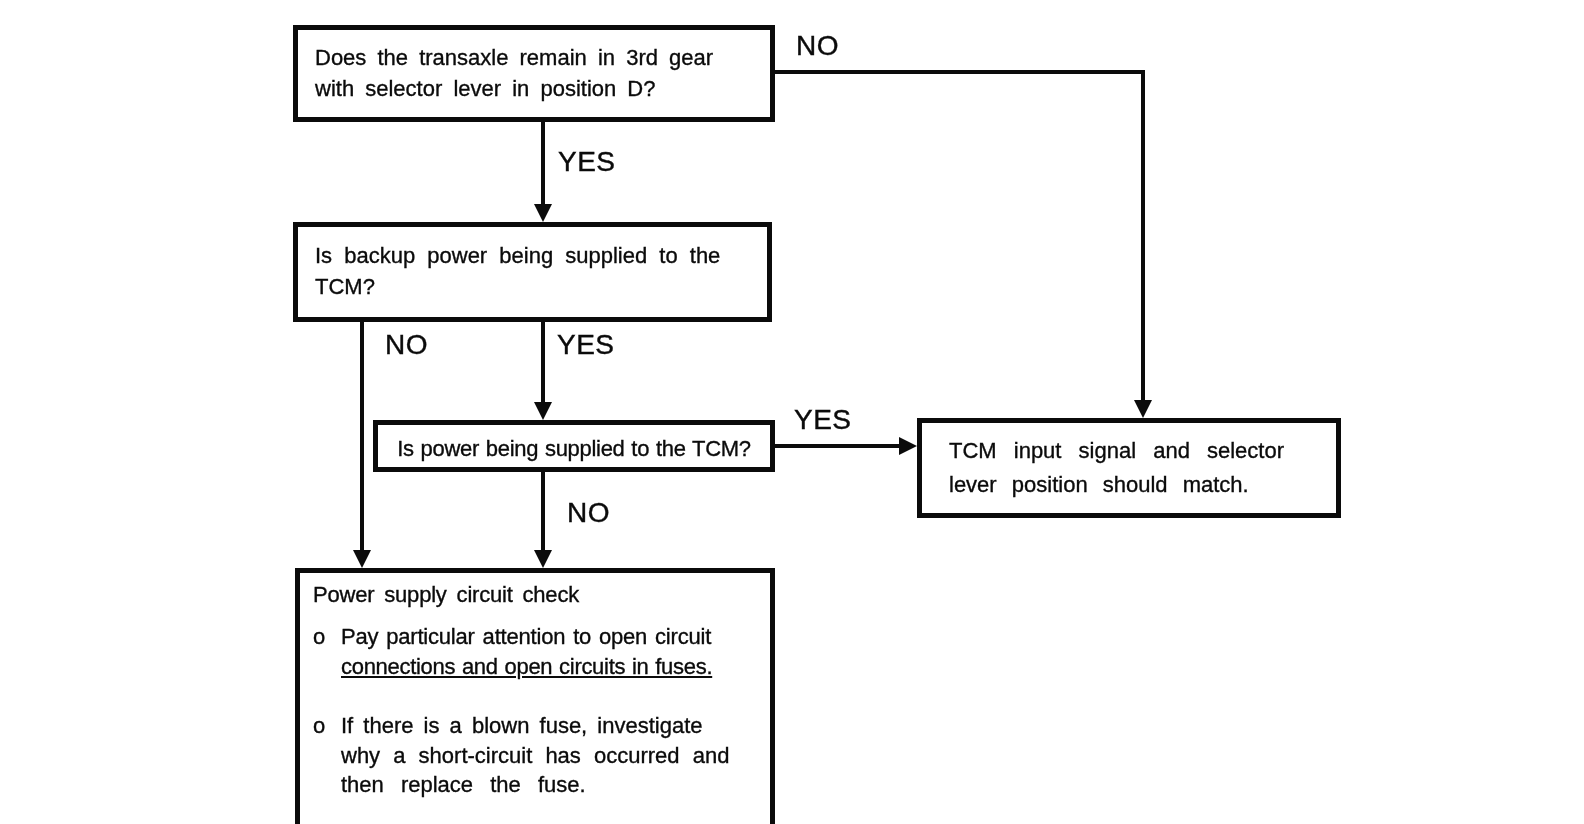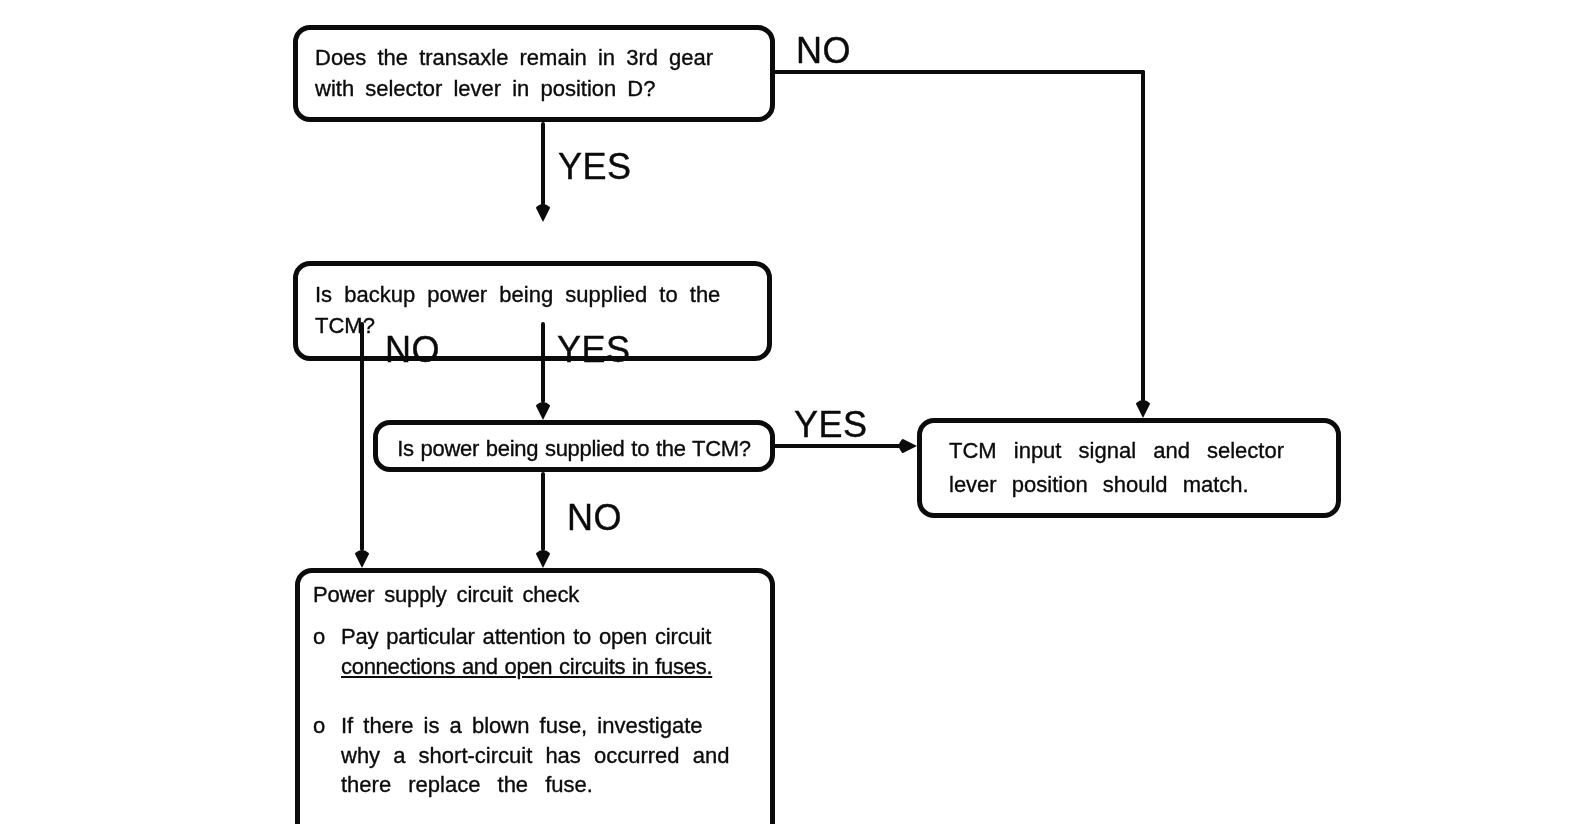--- a/index.html
+++ b/index.html
@@ -1,15 +1,15 @@
 <!DOCTYPE html>
 <html><head>
 <meta charset="utf-8">
 <style>
-  * { margin: 0; padding: 0; box-sizing: border-box; border-radius: 17px; }
+  * { margin: 0; padding: 0; box-sizing: border-box; }
   html, body { background: #ffffff; }
   body {
     font-family: "Liberation Sans", "DejaVu Sans", sans-serif;
     color: #0b0b0b;
     -webkit-font-smoothing: antialiased;
   }
   #canvas {
     position: relative;
     width: 1584px;
     height: 824px;
@@ -38,30 +38,30 @@
   }
   .arrow-right {
     position: absolute;
     width: 0; height: 0;
     border-top: 9px solid transparent;
     border-bottom: 9px solid transparent;
     border-left: 18px solid #0b0b0b;
   }
   .lbl {
     position: absolute;
-    font-size: 36px;
+    font-size: 28px;
     letter-spacing: 0.5px;
     color: #0b0b0b;
     -webkit-text-stroke: 0.4px #0b0b0b;
     white-space: nowrap;
   }
   
   #box-q1 { left: 293px; top: 25px; width: 482px; height: 97px; padding: 12px 0 0 17px; }
   #box-q1 .txt { word-spacing: 5px; }
-  #box-q2 { left: 293px; top: 222px; width: 479px; height: 100px; padding: 13px 4px 0 17px; margin-top: 39px; }
+  #box-q2 { left: 293px; top: 222px; width: 479px; height: 100px; padding: 13px 4px 0 17px; }
   #box-q2 .txt { word-spacing: 6px; }
   #box-q3 { left: 373px; top: 420px; width: 402px; height: 52px; padding-top: 8px; text-align: center; }
   #box-q3 .txt { letter-spacing: -0.3px; word-spacing: 1px; }
   #box-result { left: 917px; top: 418px; width: 424px; height: 100px; padding: 11px 0 0 27px; line-height: 34px; }
   #box-result .l1 { word-spacing: 11px; }
   #box-result .l2 { word-spacing: 9px; }
   #box-check { left: 295px; top: 568px; width: 480px; height: 296px; }
   #box-check .title { position: absolute; left: 13px; top: 6px; word-spacing: 4px; letter-spacing: -0.2px; white-space: nowrap; }
   .bullet-row { position: absolute; left: 13px; white-space: nowrap; line-height: 29.5px; }
   .bullet-marker { position: absolute; left: 0; top: 0; }
@@ -134,18 +134,18 @@
         <div class="bl1">Pay particular attention to open circuit</div>
         <div class="bl3">connections and open circuits in fuses.</div>
       </div>
     </div>
 
     <div class="bullet-row" id="bullet2">
       <div class="bullet-marker">o</div>
       <div class="bullet-text">
         <div class="bl1">If there is a blown fuse, investigate</div>
         <div class="bl2">why a short-circuit has occurred and</div>
-        <div class="bl3">there replace the fuse.</div>
+        <div class="bl3">then replace the fuse.</div>
       </div>
     </div>
   </div>
 
 </div>
 
 </body></html>

